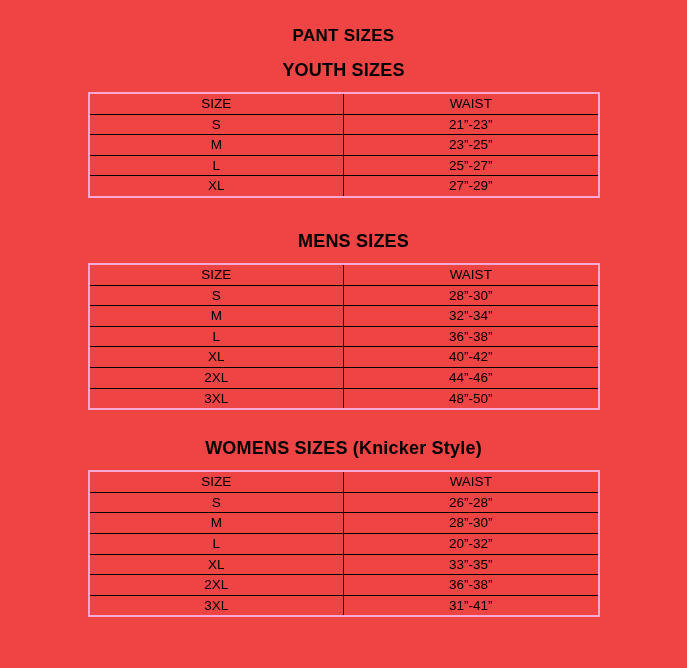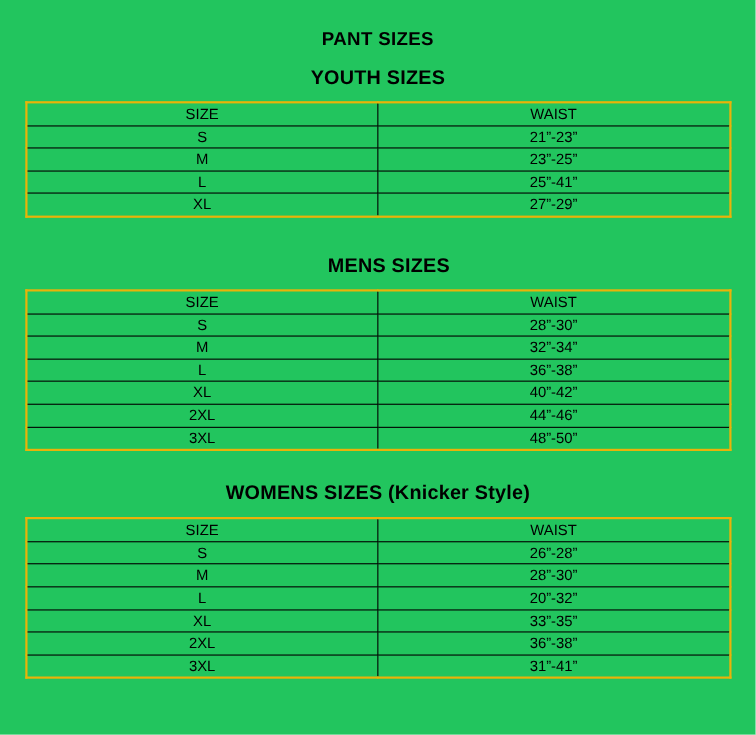--- a/index.html
+++ b/index.html
@@ -4,21 +4,21 @@
 <style>
   html, body {
     margin: 0;
     padding: 0;
     background: #ffffff;
   }
   .page {
     position: relative;
     width: 687px;
     height: 668px;
-    background: #22c55e;
+    background: #ef4444;
     color: #000000;
     font-family: "Liberation Sans", sans-serif;
     overflow: hidden;
   }
   .page-title {
     margin: 26px 0 0 0;
     text-align: center;
     font-size: 17px;
     font-weight: bold;
     line-height: 19px;
@@ -29,24 +29,24 @@
     text-align: center;
     font-size: 18px;
     font-weight: bold;
     line-height: 16px;
     letter-spacing: 0.2px;
   }
   .section-heading.youth  { margin-top: 17px; }
   .section-heading.mens   { margin-top: 35px; margin-left: 20px; }
   .section-heading.womens { margin-top: 30px; }
   table.size-table {
-    width: 642px;
+    width: 512px;
     margin: 14px auto 0 auto;
     border-collapse: collapse;
-    border: 2px solid #eab308;
+    border: 2px solid #f9a8d4;
     table-layout: fixed;
   }
   table.size-table td {
     border: 1px solid #000000;
     height: 19.6px;
     padding: 0;
     text-align: center;
     vertical-align: middle;
     font-size: 13.5px;
     font-weight: normal;
@@ -73,21 +73,21 @@
       <tr>
         <td>S</td>
         <td>21”-23”</td>
       </tr>
       <tr>
         <td>M</td>
         <td>23”-25”</td>
       </tr>
       <tr>
         <td>L</td>
-        <td>25”-41”</td>
+        <td>25”-27”</td>
       </tr>
       <tr>
         <td>XL</td>
         <td>27”-29”</td>
       </tr>
     </tbody>
   </table>
 
   <h2 class="section-heading mens">MENS SIZES</h2>
   <table class="size-table">

